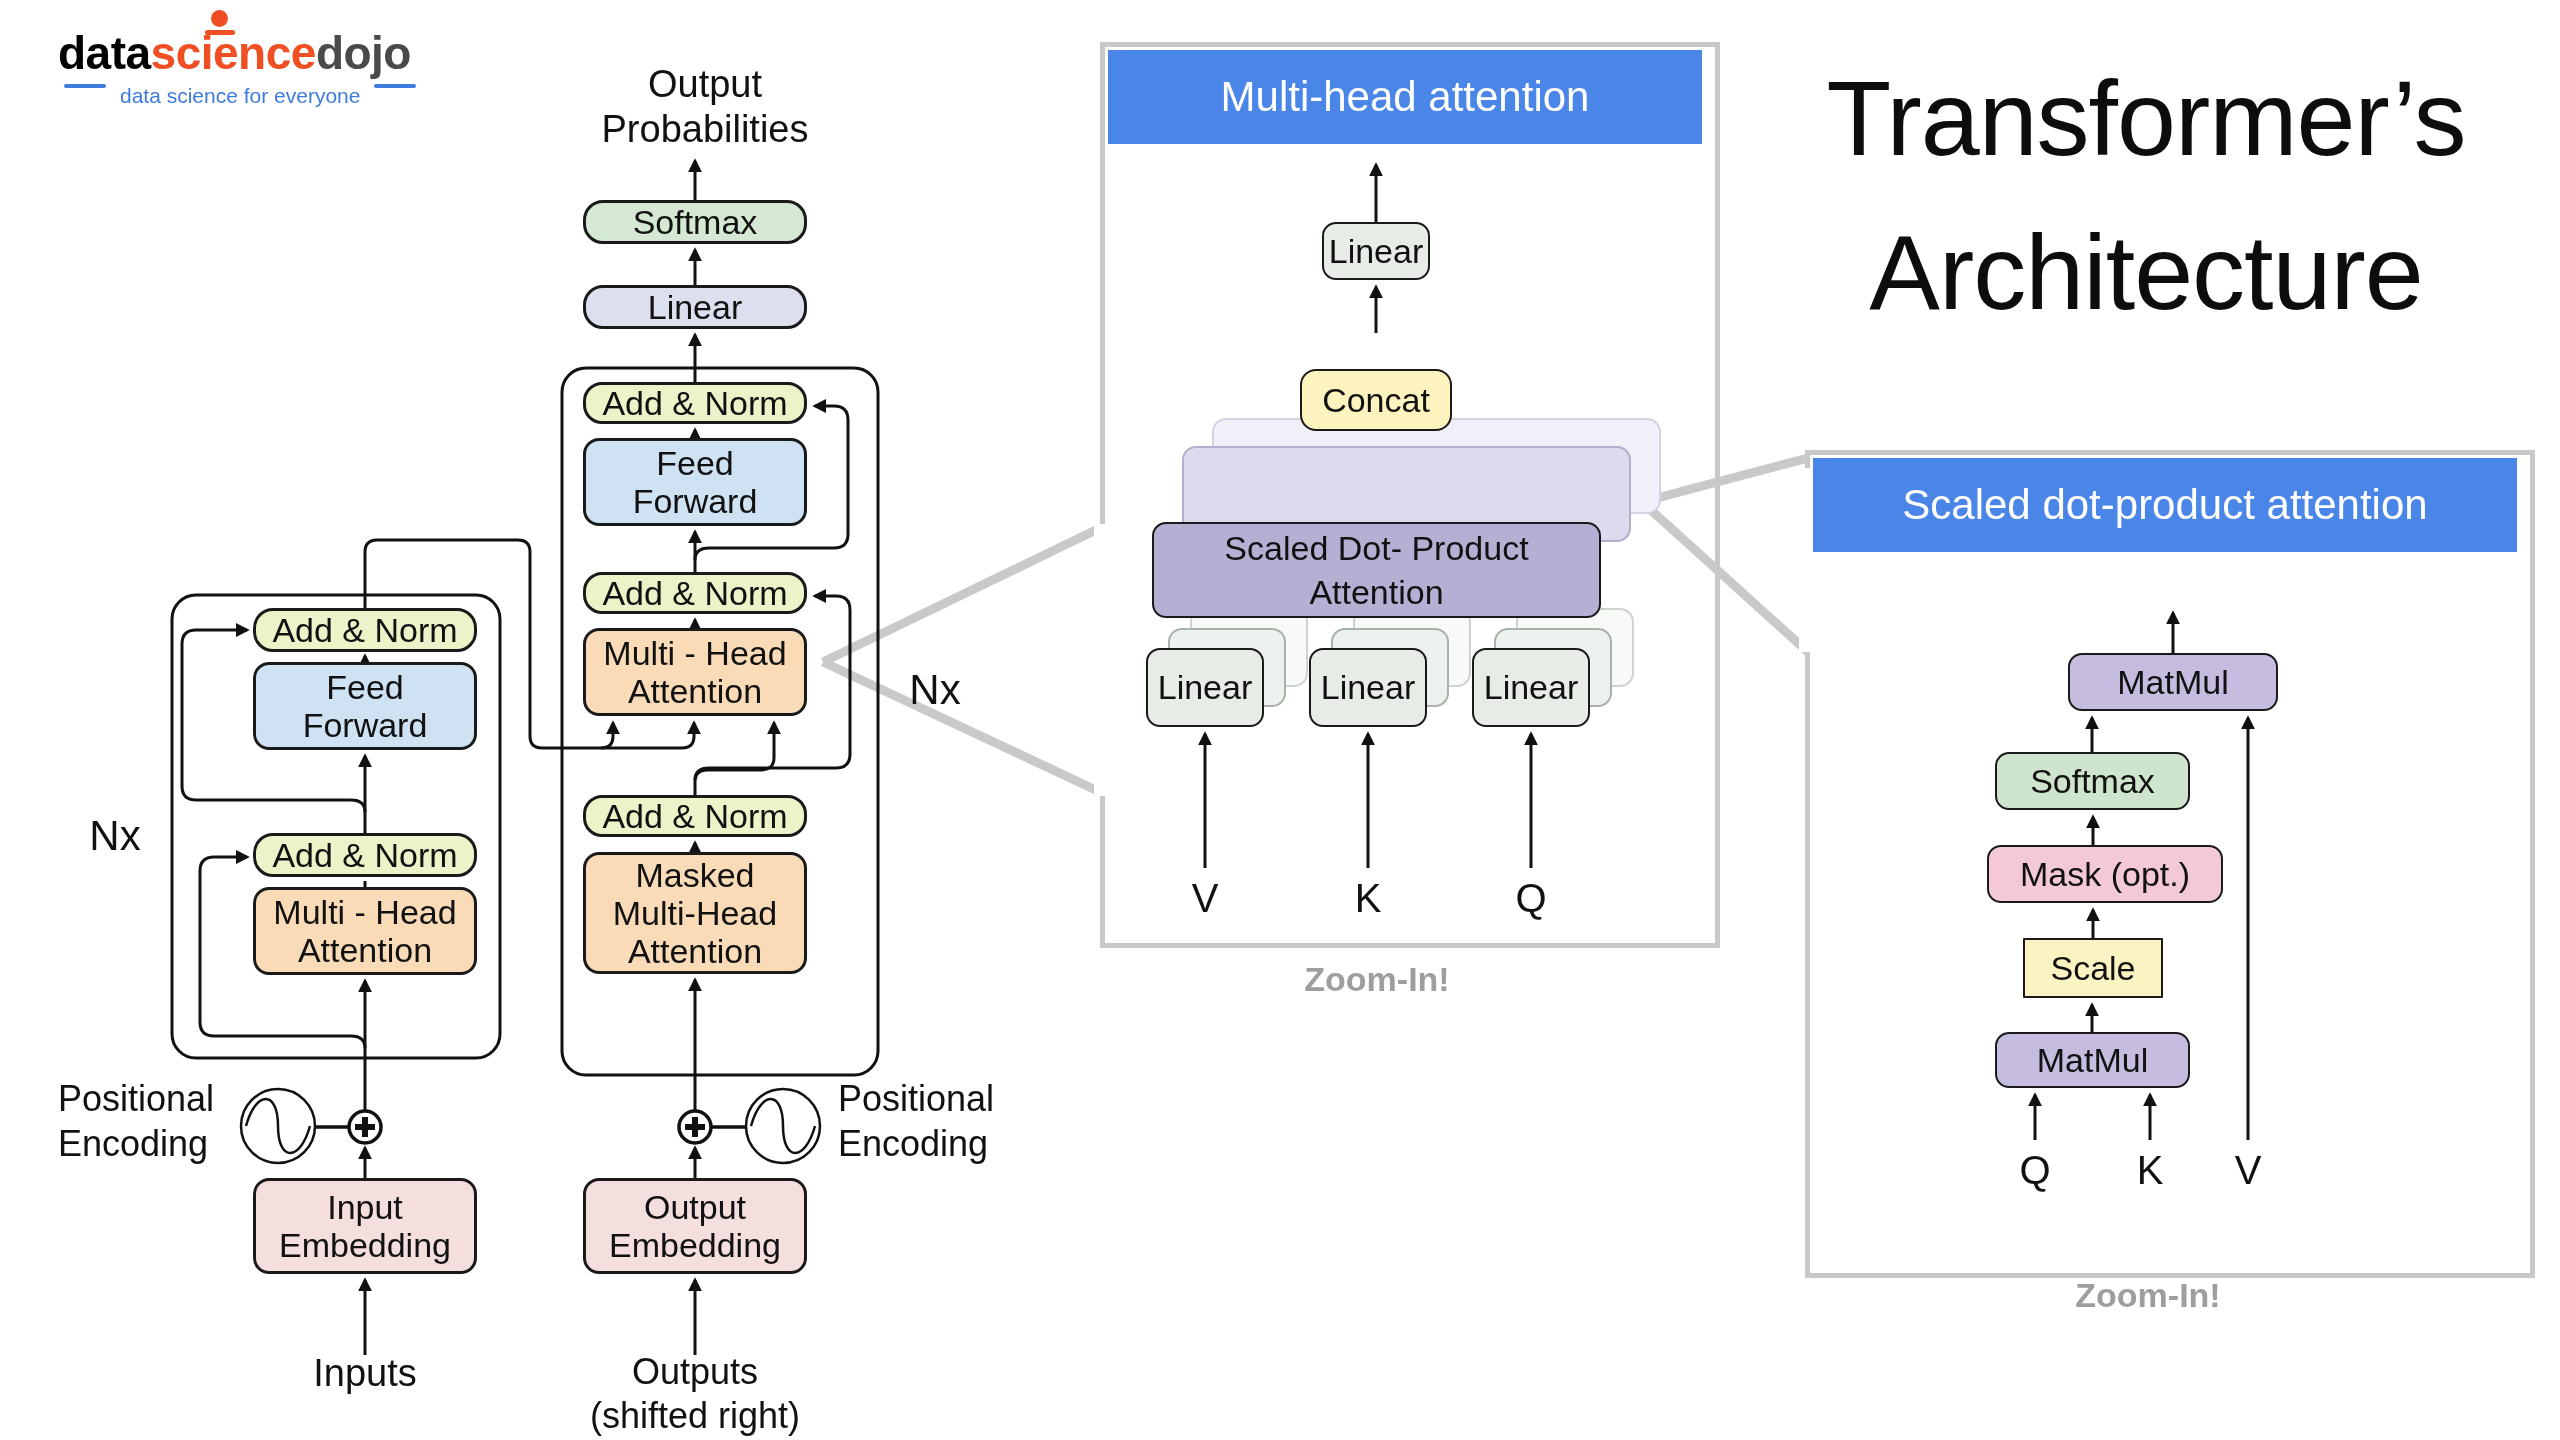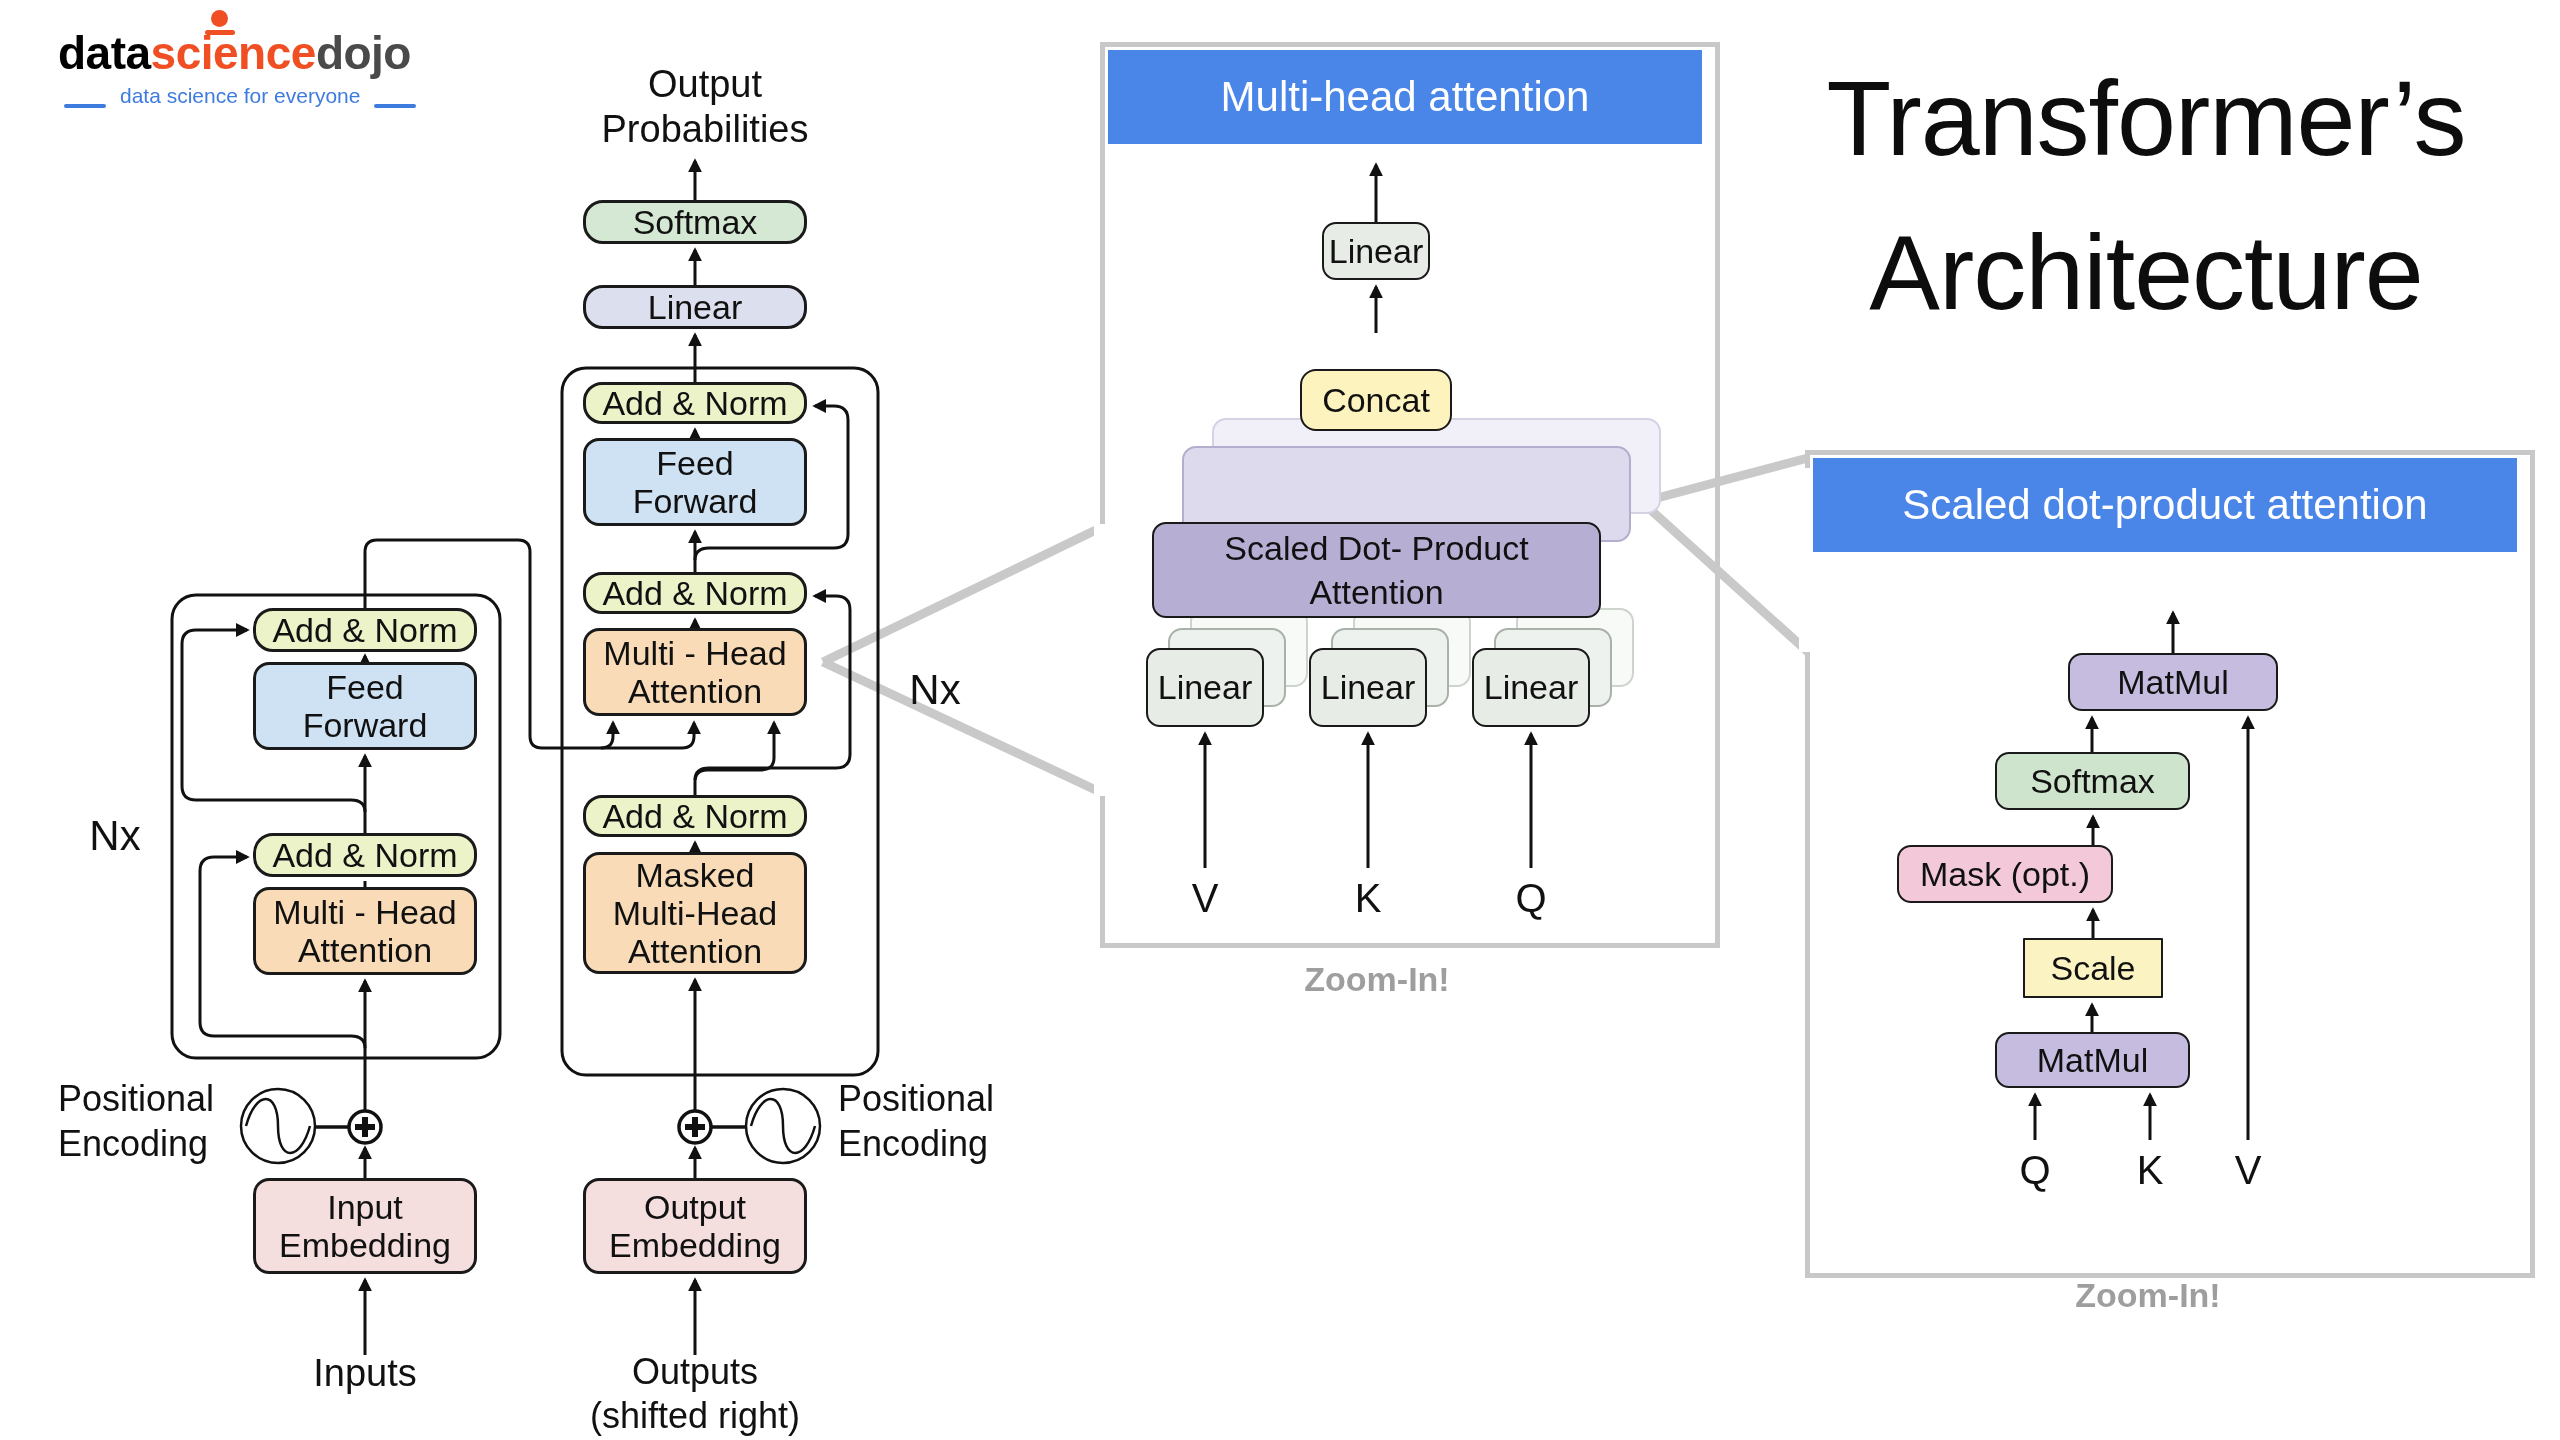--- a/index.html
+++ b/index.html
@@ -37,21 +37,21 @@
   #title{position:absolute;left:1760px;top:42px;width:772px;text-align:center;
          font-size:106px;line-height:1.45;letter-spacing:-1px;color:#0d0d0d;z-index:3;}
   
   #logo{position:absolute;left:58px;top:26px;z-index:3;}
   #logo .row1{font-size:46px;font-weight:bold;letter-spacing:-0.5px;}
   #logo .p1{color:#000000;} #logo .p2{color:#f04e23;} #logo .p3{color:#4a4a4a;}
   #logo .head{position:absolute;left:153px;top:-16px;width:17px;height:17px;border-radius:50%;
               background:#f04e23;}
   #logo .shoulder{position:absolute;left:147px;top:4px;width:30px;height:5px;border-radius:3px;
               background:#f04e23;}
-  #logo .row2{display:flex;align-items:flex-end;gap:14px;color:#3e7bdf;font-size:21px;margin-top:4px;
+  #logo .row2{display:flex;align-items:flex-start;gap:14px;color:#3e7bdf;font-size:21px;margin-top:4px;
               margin-left:6px;}
   #logo .dash{width:42px;height:0;border-top:4px solid #3e7bdf;border-radius:2px;}
 </style>
 </head>
 <body>
 
 <div id="canvas">
 
   <svg width="2560" height="1440" viewBox="0 0 2560 1440">
     <defs>
@@ -307,21 +307,21 @@
   <div class="phead" style="left:1813px;top:458px;width:704px;height:94px;">
     <span>Scaled dot-product attention</span>
   </div>
 
   <div class="dbox c-matmul" style="left:2068px;top:653px;width:210px;height:58px;border-width:2.5px;">
     <span>MatMul</span>
   </div>
   <div class="dbox c-softmax2" style="left:1995px;top:752px;width:195px;height:58px;border-width:2.5px;">
     <span>Softmax</span>
   </div>
-  <div class="dbox c-mask" style="left:1897px;top:845px;width:216px;height:58px;border-width:2.5px;">
+  <div class="dbox c-mask" style="left:1987px;top:845px;width:236px;height:58px;border-width:2.5px;">
     <span>Mask (opt.)</span>
   </div>
   <div class="dbox c-scale" style="left:2023px;top:938px;width:140px;height:60px;border-width:2.5px;">
     <span>Scale</span>
   </div>
   <div class="dbox c-matmul" style="left:1995px;top:1032px;width:195px;height:56px;border-width:2.5px;">
     <span>MatMul</span>
   </div>
 
   <div class="lbl" style="left:2005px;top:1148px;width:60px;font-size:40px;">

